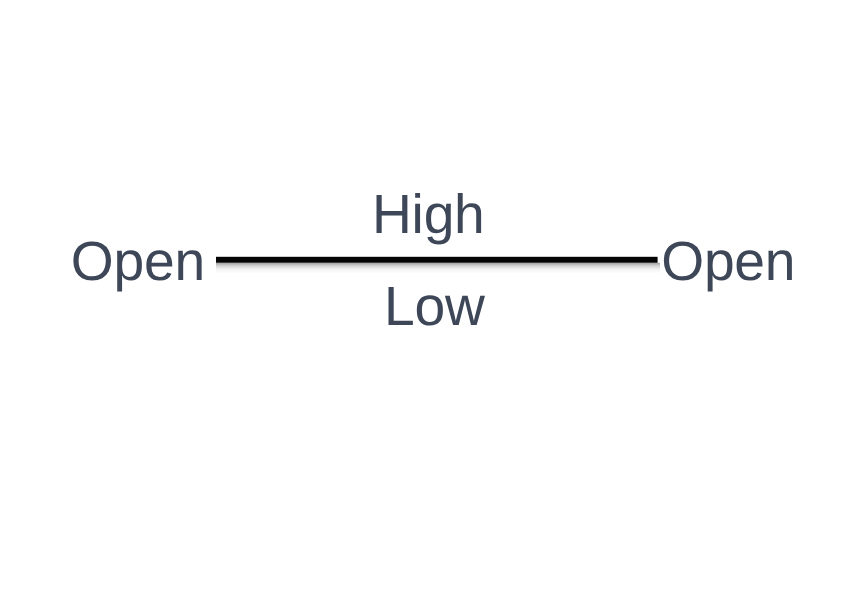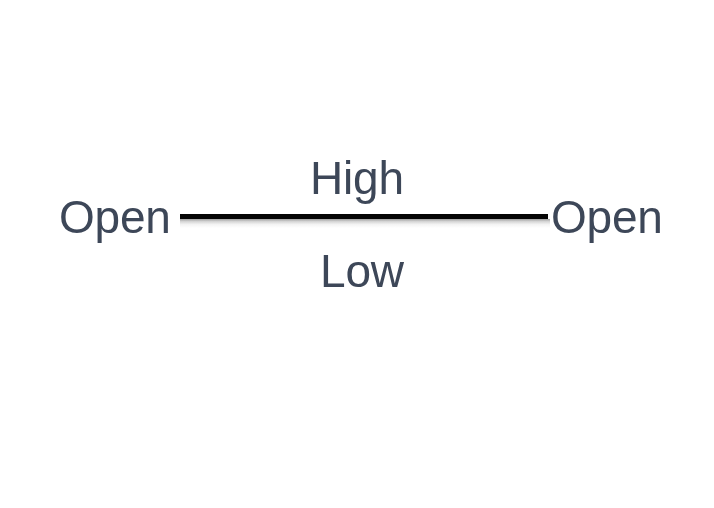--- a/index.html
+++ b/index.html
@@ -49,21 +49,21 @@
 
   
   #label-high {
     left: 310px;
     top: 155px;
   }
 
   
   #label-low {
     left: 320px;
-    top: 248px;
+    top: 232px;
   }
 
   
   #range-line {
     position: absolute;
     left: 180px;
     top: 214px;
     width: 368px;
     height: 5px;
     background: #050505;

